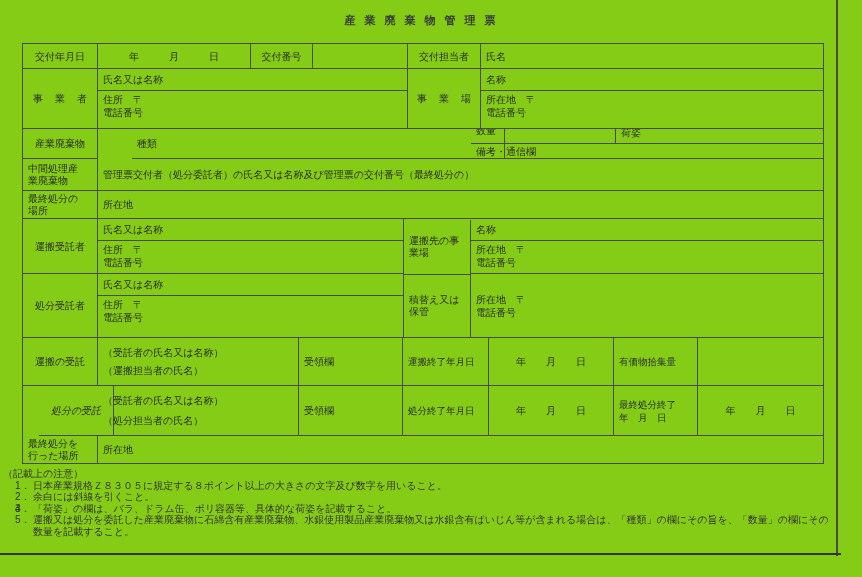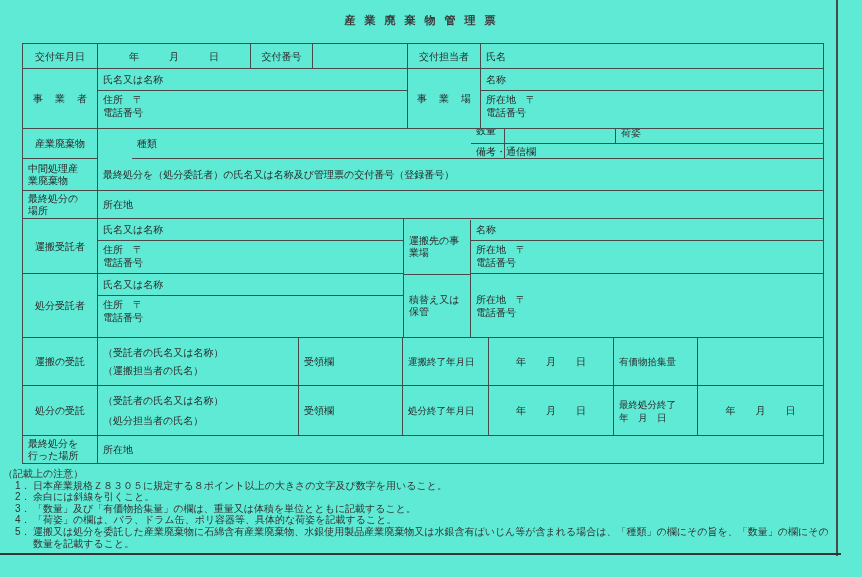--- a/index.html
+++ b/index.html
@@ -1,21 +1,21 @@
 <!DOCTYPE html>
 <html><head>
 <meta charset="utf-8">
 <style>
   :root{
     --bc:#4a4a4a;
     --tc:#2b2b2b;
   }
   html,body{margin:0;padding:0;background:#ffffff;}
   .page{
-    position:relative;width:862px;height:577px;background:#5eead4;overflow:hidden;
+    position:relative;width:862px;height:577px;background:#84cc16;overflow:hidden;
     font-family:"Liberation Sans","DejaVu Sans",sans-serif;color:var(--tc);
   }
   .title{
     position:absolute;left:0;top:13px;width:840px;text-align:center;
     font-size:11px;font-weight:bold;letter-spacing:9px;text-indent:9px;color:#3a3a3a;
   }
   .tbl{
     position:absolute;left:22px;top:43px;width:801px;height:420px;
     border-left:1px solid var(--bc);border-top:1px solid var(--bc);
   }
@@ -72,21 +72,21 @@
     <div class="cell vc hc" style="left:0;top:85px;width:75px;height:30px;">産業廃棄物</div>
     <div class="cell vc" style="left:75px;top:85px;width:373px;height:30px;margin-left:34px;">種類</div>
     <div class="cell vc" style="left:448px;top:85px;width:145px;height:15px;padding-top:0;padding-bottom:11px;">数量</div>
     <div class="cell vc" style="left:593px;top:85px;width:208px;height:15px;padding-top:0;padding-bottom:8px;">荷姿</div>
     <div class="cell vc" style="left:448px;top:100px;width:353px;height:15px;padding-top:0;padding-bottom:0;">備考・通信欄</div>
 
     <div class="cell vc" style="left:0;top:115px;width:75px;height:32px;line-height:12px;">
       <div>中間処理産</div>
       <div>業廃棄物</div>
     </div>
-    <div class="cell vc" style="left:75px;top:115px;width:726px;height:32px;">最終処分を（処分委託者）の氏名又は名称及び管理票の交付番号（登録番号）</div>
+    <div class="cell vc" style="left:75px;top:115px;width:726px;height:32px;">管理票交付者（処分委託者）の氏名又は名称及び管理票の交付番号（最終処分の）</div>
 
     <div class="cell vc" style="left:0;top:147px;width:75px;height:28px;line-height:12px;">
       <div>最終処分の</div>
       <div>場所</div>
     </div>
     <div class="cell vc" style="left:75px;top:147px;width:726px;height:28px;">所在地</div>
 
     <div class="cell vc hc" style="left:0;top:175px;width:75px;height:55px;">運搬受託者</div>
     <div class="cell vc" style="left:75px;top:175px;width:306px;height:22px;">氏名又は名称</div>
     <div class="cell" style="left:75px;top:197px;width:306px;height:33px;">
@@ -122,21 +122,21 @@
     <div class="cell ev" style="left:75px;top:294px;width:201px;height:48px;">
       <div>（受託者の氏名又は名称）</div>
       <div>（運搬担当者の氏名）</div>
     </div>
     <div class="cell vc" style="left:276px;top:294px;width:104px;height:48px;">受領欄</div>
     <div class="cell vc sm" style="left:380px;top:294px;width:86px;height:48px;">運搬終了年月日</div>
     <div class="cell vc hc" style="left:466px;top:294px;width:125px;height:48px;">年　　月　　日</div>
     <div class="cell vc sm" style="left:591px;top:294px;width:84px;height:48px;">有価物拾集量</div>
     <div class="cell vc" style="left:675px;top:294px;width:126px;height:48px;"></div>
 
-    <div class="cell vc hc" style="left:0;top:342px;width:75px;height:50px;">処分の受託</div>
+    <div class="cell vc hc" style="left:16px;top:342px;width:75px;height:50px;font-style:italic;">処分の受託</div>
     <div class="cell ev" style="left:75px;top:342px;width:201px;height:50px;">
       <div>（受託者の氏名又は名称）</div>
       <div>（処分担当者の氏名）</div>
     </div>
     <div class="cell vc" style="left:276px;top:342px;width:104px;height:50px;">受領欄</div>
     <div class="cell vc sm" style="left:380px;top:342px;width:86px;height:50px;">処分終了年月日</div>
     <div class="cell vc hc" style="left:466px;top:342px;width:125px;height:50px;">年　　月　　日</div>
     <div class="cell vc sm" style="left:591px;top:342px;width:84px;height:50px;line-height:13px;">
       <div>最終処分終了</div>
       <div>年　月　日</div>
@@ -156,21 +156,20 @@
     <div class="note-item">
       <span class="note-no">1．</span>
       <span>日本産業規格Ｚ８３０５に規定する８ポイント以上の大きさの文字及び数字を用いること。</span>
     </div>
     <div class="note-item">
       <span class="note-no">2．</span>
       <span>余白には斜線を引くこと。</span>
     </div>
     <div class="note-item">
       <span class="note-no">3．</span>
-      <span>「数量」及び「有価物拾集量」の欄は、重量又は体積を単位とともに記載すること。</span>
     </div>
     <div class="note-item">
       <span class="note-no">4．</span>
       <span>「荷姿」の欄は、バラ、ドラム缶、ポリ容器等、具体的な荷姿を記載すること。</span>
     </div>
     <div class="note-item">
       <span class="note-no">5．</span>
       <span>運搬又は処分を委託した産業廃棄物に石綿含有産業廃棄物、水銀使用製品産業廃棄物又は水銀含有ばいじん等が含まれる場合は、「種類」の欄にその旨を、「数量」の欄にその数量を記載すること。</span>
     </div>
   </div>

